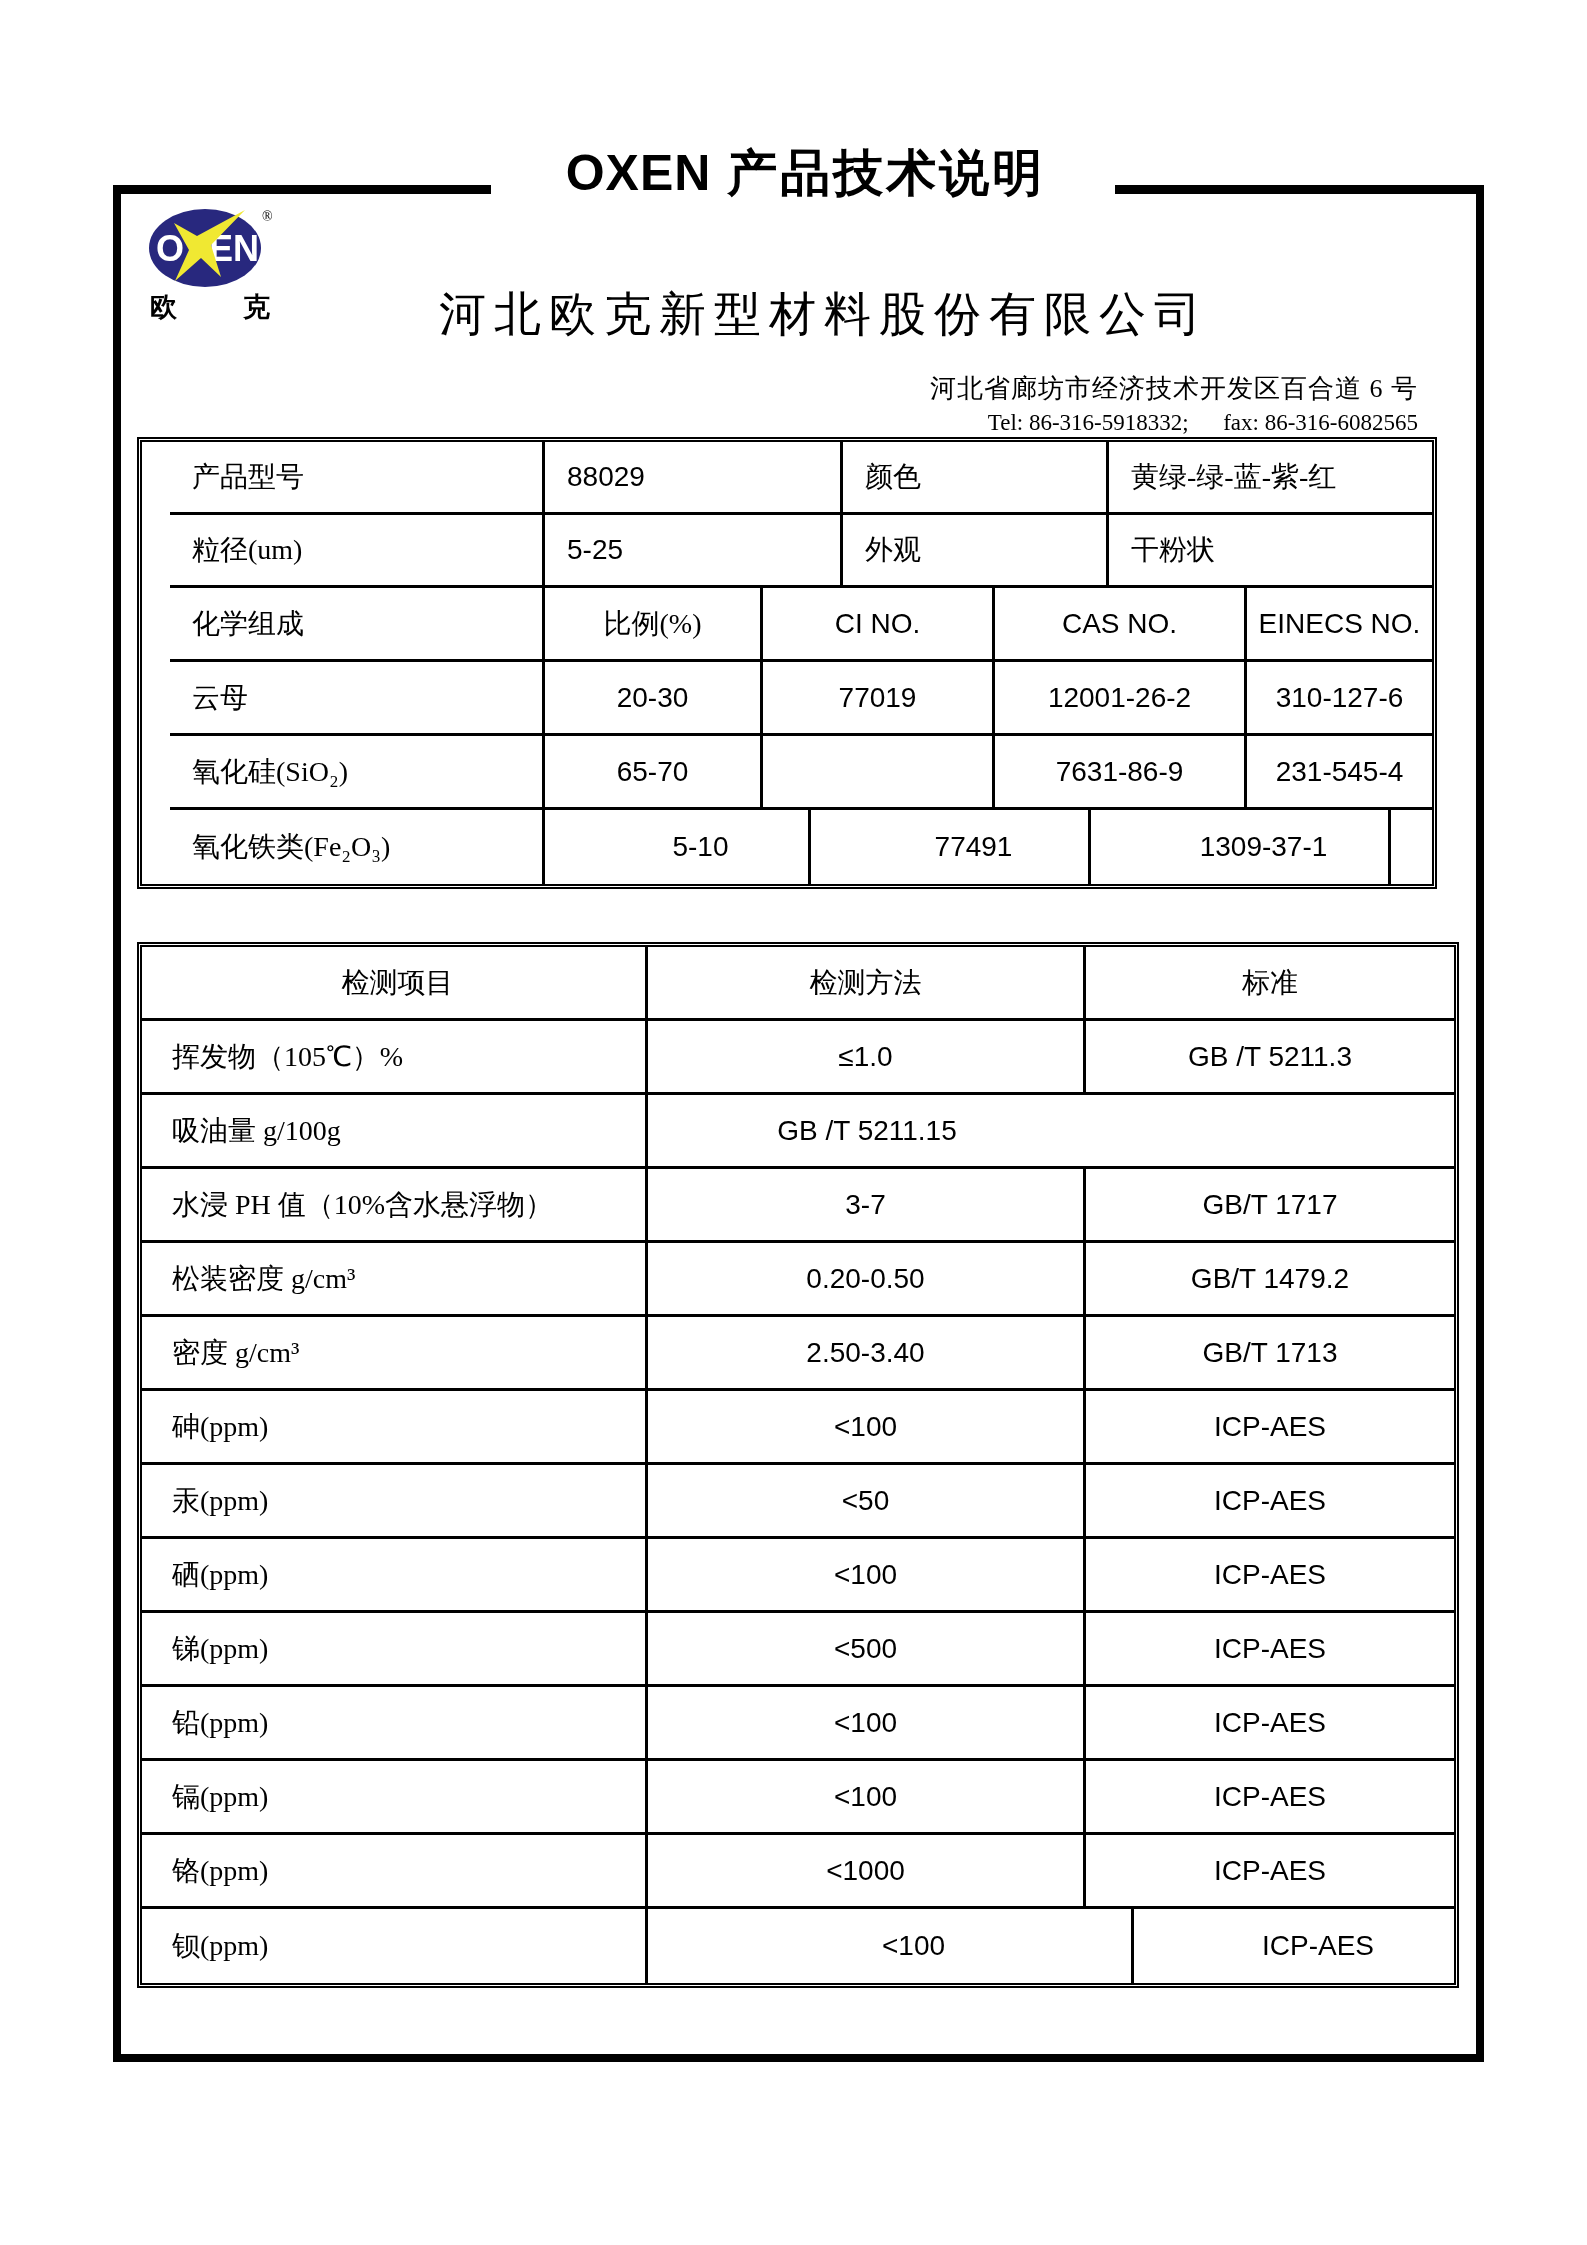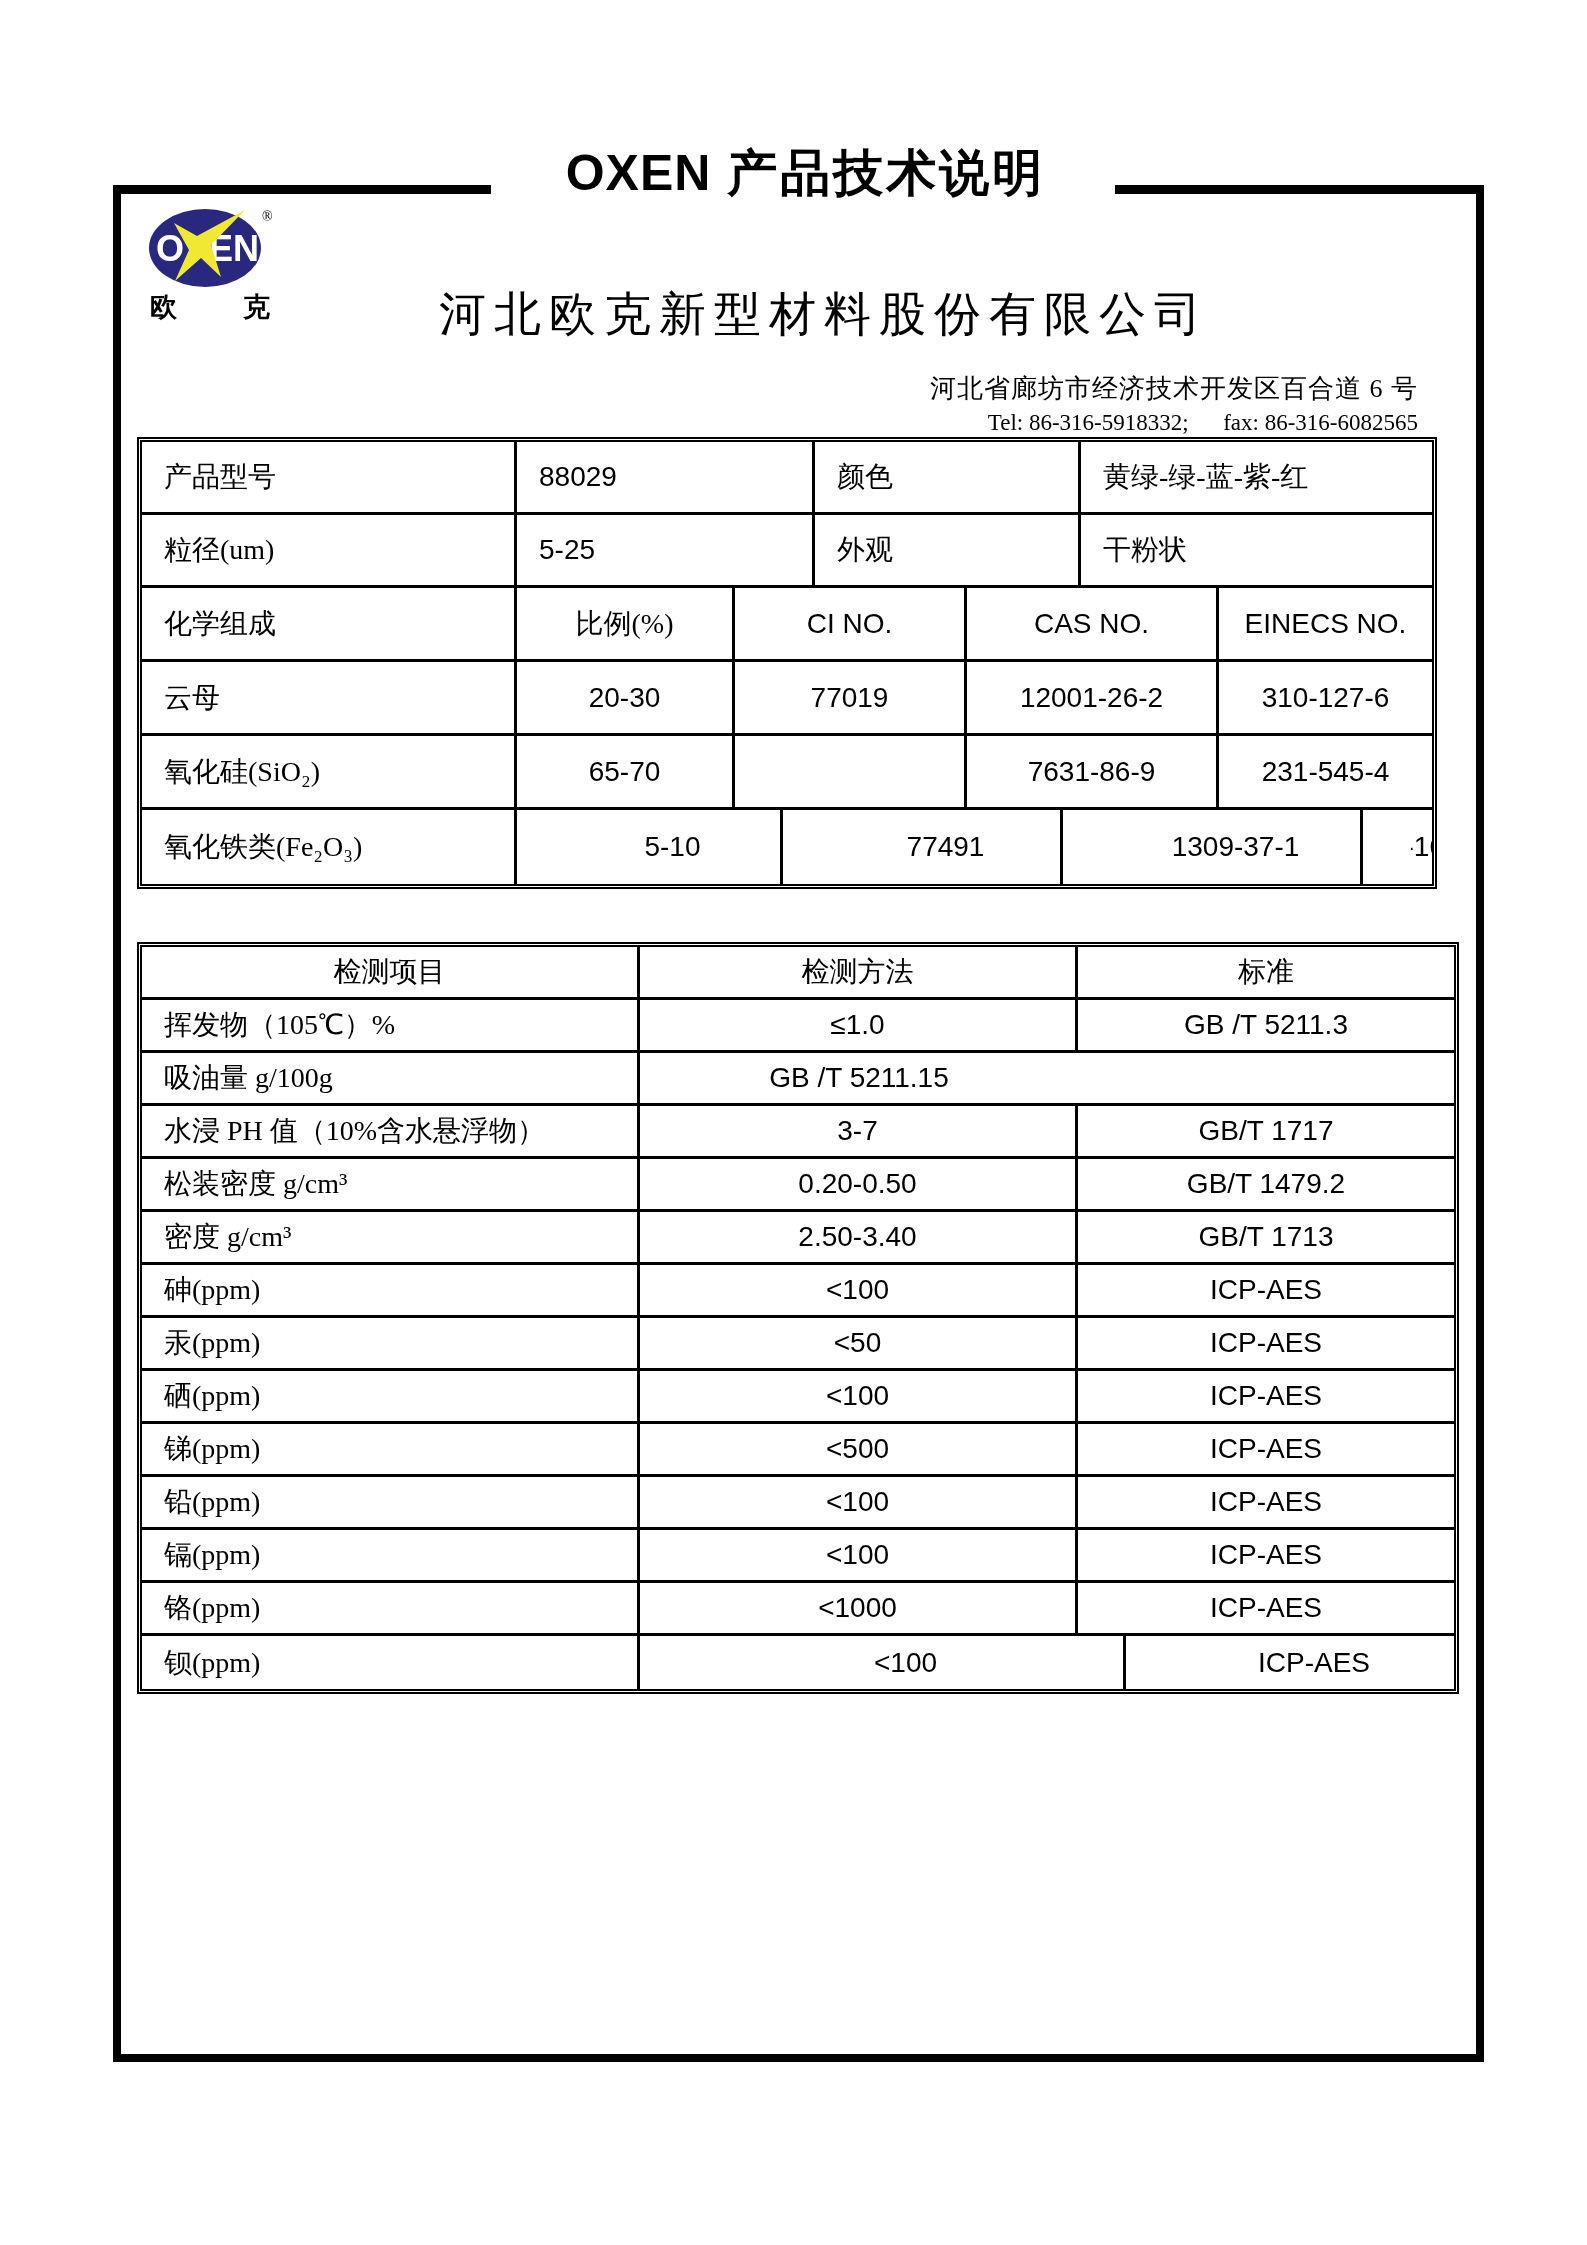--- a/index.html
+++ b/index.html
@@ -25,28 +25,28 @@
 
   .company { position:absolute; left:318px; top:98px; font-family:"Liberation Serif", serif;
     font-size:47px; letter-spacing:8px; white-space:nowrap; }
 
   .addr { position:absolute; right:58px; top:186px; text-align:right;
     font-family:"Liberation Serif", serif; }
   .addr-line1 { font-size:26px; letter-spacing:1px; }
   .addr-line2 { font-size:23px; margin-top:4px; white-space:pre; }
 
   .data-table { position:absolute; border:5px double #000; background:#fff; }
-  #table1 { left:16px; top:252px; width:1300px; }
+  #table1 { left:16px; top:252px; width:1300px;padding-left:28px; }
   #table2 { left:16px; top:757px; width:1322px; }
 
   .t-row { display:grid; border-bottom:3px solid #000; }
   .data-table .t-row:last-child { border-bottom:none;gap:48px; }
   .t1a { grid-template-columns:375px 298px 266px 1fr; height:73px; }
   .t1b { grid-template-columns:375px 218px 232px 252px 1fr; height:74px; }
-  .t2  { grid-template-columns:498px 438px 1fr; height:53px; }
+  .t2  { grid-template-columns:498px 438px 1fr; height:74px;padding-left:8px; }
 
   .cell { display:flex; align-items:center; border-right:3px solid #000;
     overflow:hidden; white-space:nowrap; }
   .t-row .cell:last-child { border-right:none; }
   .left-al { justify-content:flex-start; padding-left:22px; }
   .center-al { justify-content:center; }
   .cn { font-family:"Liberation Serif", serif; font-size:28px; }
   .num { font-family:"Liberation Sans", sans-serif; font-size:28px; }
 </style>
 </head>

